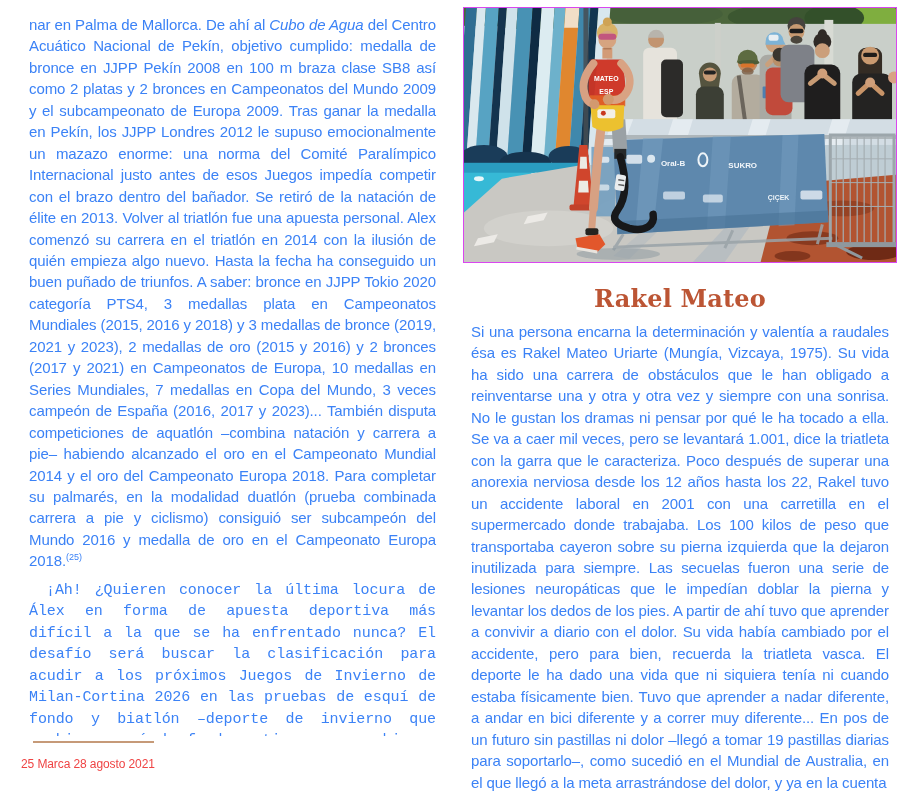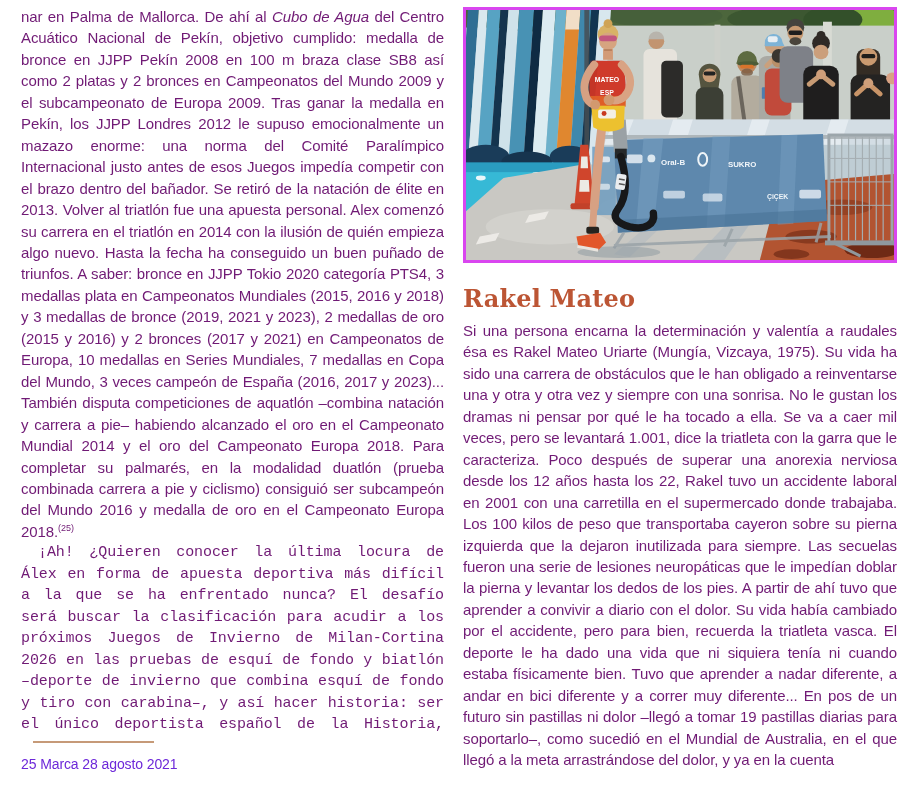--- a/index.html
+++ b/index.html
@@ -1,32 +1,32 @@
 <!DOCTYPE html>
 <html><head>
 <meta charset="utf-8">
 <style>
   html,body{margin:0;padding:0;background:#ffffff;}
   .page{position:relative;width:911px;height:806px;background:#ffffff;overflow:hidden;
         font-family:"Liberation Sans",sans-serif;color:#3e3e3e;}
   .col-left{position:absolute;left:21px;top:6px;width:423px;height:730px;overflow:hidden;}
   .col-right{position:absolute;left:463px;top:7px;width:434px;}
-  .body-text{font-size:15px;line-height:21.45px;text-align:justify;color:#701a75;
-             letter-spacing:-0.1px;margin:0;}
+  .body-text{font-size:15px;line-height:21.45px;text-align:justify;color:#3b82f6;
+             letter-spacing:-0.1px;margin:8px;}
   .body-text i{font-style:italic;}
   .indent{text-indent:17px;font-family:Liberation Mono, monospace;}
   sup.fnref{font-size:9px;line-height:0;vertical-align:super;letter-spacing:0;}
   .footnotes{position:absolute;left:21px;top:741px;width:423px;}
   .fn-divider{width:121px;height:0;border-top:2px solid #c69a78;margin:0 0 9px 12px;}
-  .fn{font-size:14px;line-height:25px;color:#6d28d9;margin:0;letter-spacing:-0.1px;}
-  .photo-frame{width:434px;height:256px;border:3px solid #d946ef;box-sizing:border-box;
+  .fn{font-size:12px;line-height:25px;color:#ef4444;margin:0;letter-spacing:-0.1px;}
+  .photo-frame{width:434px;height:256px;border:1px solid #d946ef;box-sizing:border-box;
                margin:0;padding:0;overflow:hidden;background:#bfcdd4;text-align:center;}
   .photo-frame svg{display:block;width:100%;height:100%;}
   h2.heading{font-family:"DejaVu Serif",serif;font-weight:bold;font-size:24px;
-             color:#bc5534;margin:21px 0 7px 0;letter-spacing:0.2px;}
+             color:#bc5534;margin:21px 0 7px 0;letter-spacing:0.2px;text-align:center;}
 </style>
 </head>
 <body>
 
 <div class="page">
 
   <div class="col-left">
     <p class="body-text"><span>nar en Palma de Mallorca. De ahí al </span><i>Cubo de Agua</i><span> del Centro Acuático Nacional de Pekín, objetivo cumplido: medalla de bronce en JJPP Pekín 2008 en 100 m braza clase SB8 así como 2 platas y 2 bronces en Campeonatos del Mundo 2009 y el subcampeonato de Europa 2009. Tras ganar la medalla en Pekín, los JJPP Londres 2012 le supuso emocionalmente un mazazo enorme: una norma del Comité Paralímpico Internacional justo antes de esos Juegos impedía competir con el brazo dentro del bañador. Se retiró de la natación de élite en 2013. Volver al triatlón fue una apuesta personal. Alex comenzó su carrera en el triatlón en 2014 con la ilusión de quién empieza algo nuevo. Hasta la fecha ha conseguido un buen puñado de triunfos. A saber: bronce en JJPP Tokio 2020 categoría PTS4, 3 medallas plata en Campeonatos Mundiales (2015, 2016 y 2018) y 3 medallas de bronce (2019, 2021 y 2023), 2 medallas de oro (2015 y 2016) y 2 bronces (2017 y 2021) en Campeonatos de Europa, 10 medallas en Series Mundiales, 7 medallas en Copa del Mundo, 3 veces campeón de España (2016, 2017 y 2023)... También disputa competiciones de aquatlón –combina natación y carrera a pie– habiendo alcanzado el oro en el Campeonato Mundial 2014 y el oro del Campeonato Europa 2018. Para completar su palmarés, en la modalidad duatlón (prueba combinada carrera a pie y ciclismo) consiguió ser subcampeón del Mundo 2016 y medalla de oro en el Campeonato Europa 2018.</span><sup class="fnref">(25)</sup></p>
     <p class="body-text indent"><span>¡Ah! ¿Quieren conocer la última locura de Álex en forma de apuesta deportiva más difícil a la que se ha enfrentado nunca? El desafío será buscar la clasificación para acudir a los próximos Juegos de Invierno de Milan-Cortina 2026 en las pruebas de esquí de fondo y biatlón –deporte de invierno que combina esquí de fondo y tiro con carabina–, y así hacer historia: ser el único deportista español de la Historia, Olímpico o Paralímpico, en acudir a varios Juegos en 3 disciplinas diferentes.</span><sup class="fnref">(26)</sup></p>
   </div>

